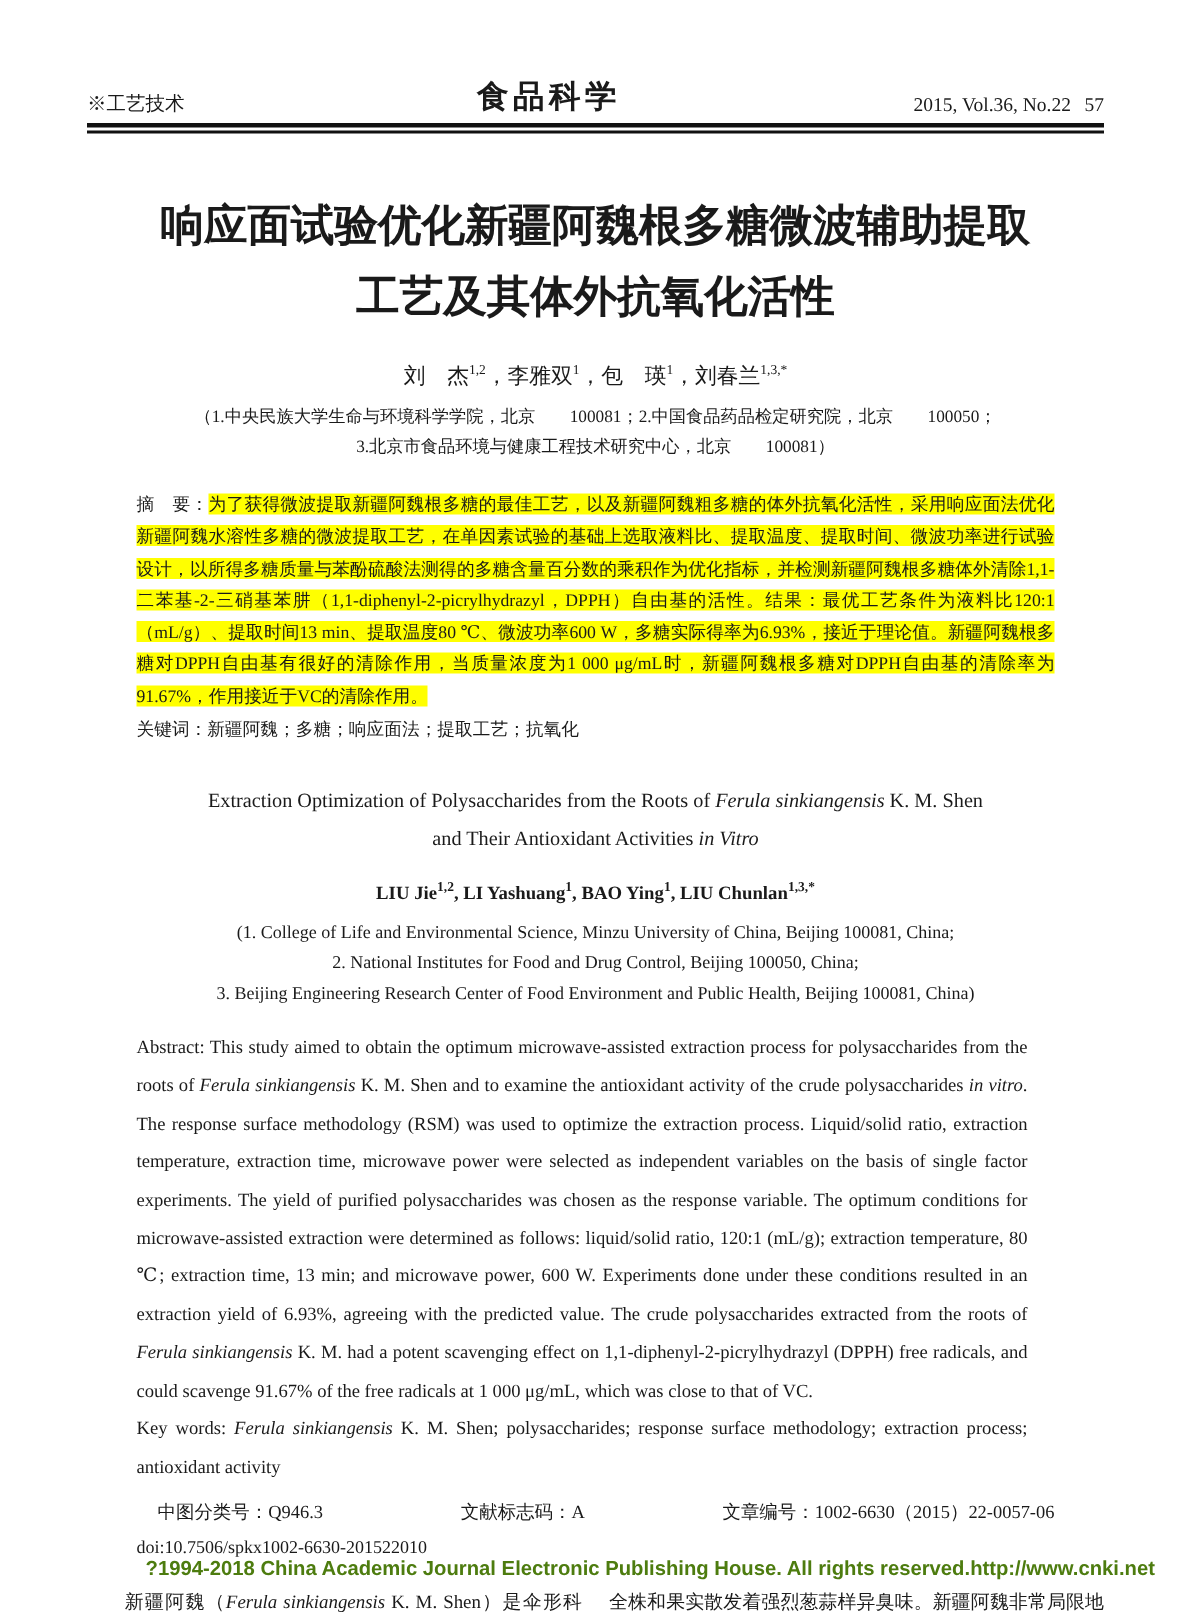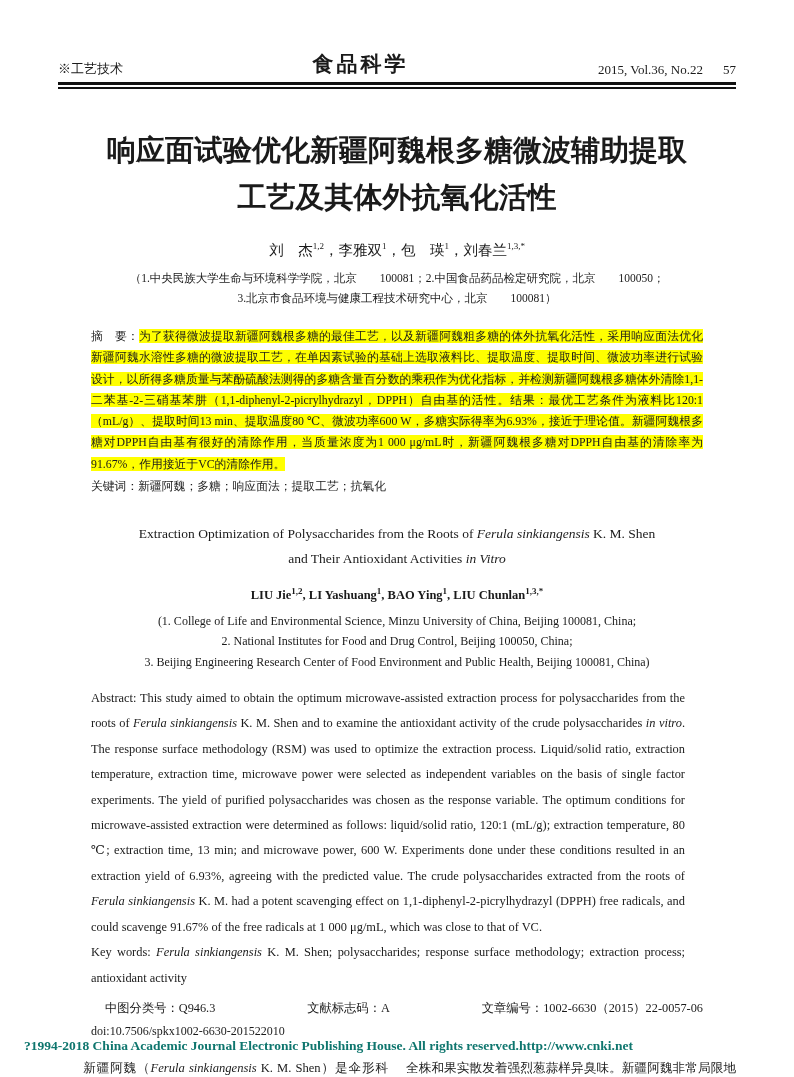--- a/index.html
+++ b/index.html
@@ -6,21 +6,21 @@
   body{
     width:794px;height:1077px;position:relative;overflow:hidden;
     background:#ffffff;color:#1a1a1a;
     font-family:"Liberation Serif","DejaVu Serif",serif;
   }
   .page{padding:50px 58px 0 58px;}
   
   .hdr{display:flex;justify-content:space-between;align-items:flex-end;font-size:13px;}
   .hdr-left{font-size:13px;}
   .hdr-journal{font-size:21px;font-weight:bold;font-family:"DejaVu Sans",sans-serif;letter-spacing:3px;}
-  .hdr-right{display:flex;gap:20px;font-size:13px;}
+  .hdr-right{display:flex;gap:9px;font-size:13px;}
   .rule-thick{height:3px;background:#111;margin-top:4px;}
   .rule-thin{height:2px;background:#111;margin-top:2px;}
   
   .title{margin-top:38px;text-align:center;font-size:29px;font-weight:bold;
          font-family:"DejaVu Sans",sans-serif;line-height:47px;}
   .authors{margin-top:20px;text-align:center;font-size:14.5px;}
   .authors sup,.authors-en sup{font-size:9px;}
   .affil{margin-top:8px;text-align:center;font-size:11.5px;line-height:20px;}
   
   .abs-block{margin:18px 33px 0 33px;font-size:11.8px;line-height:21.3px;text-align:justify;}
@@ -33,22 +33,22 @@
   .affil-en{margin-top:7px;text-align:center;font-size:12px;line-height:20.5px;}
   .abs-en{margin:14px 51px 0 33px;font-size:12.4px;line-height:25.4px;text-align:justify;}
   
   .meta{margin:6px 33px 0 47px;display:flex;justify-content:space-between;font-size:12.3px;line-height:22px;}
   .doi{margin:2px 33px 12px 33px;font-size:12px;line-height:20px;}
   
   .cols{display:flex;gap:18px;margin-top:16px;font-size:12.6px;line-height:23px;text-align:justify;}
   .col{flex:1;}
   .indent{text-indent:2em;}
   
-  .wm{position:absolute;left:24px;top:1038px;width:746px;display:flex;justify-content:flex-start;
-      color:#0f766e;font-size:13.5px;font-weight:bold;font-family:Liberation Serif, serif;}
+  .wm{position:absolute;left:24px;top:1038px;width:746px;display:flex;justify-content:flex-end;
+      color:#4d7c0f;font-size:13.5px;font-weight:bold;font-family:Liberation Sans, sans-serif;}
 </style>
 </head>
 <body>
 
 <div class="page">
 
   <div class="hdr">
     <span class="hdr-left">※工艺技术</span>
     <span class="hdr-journal">食品科学</span>
     <span class="hdr-right">

